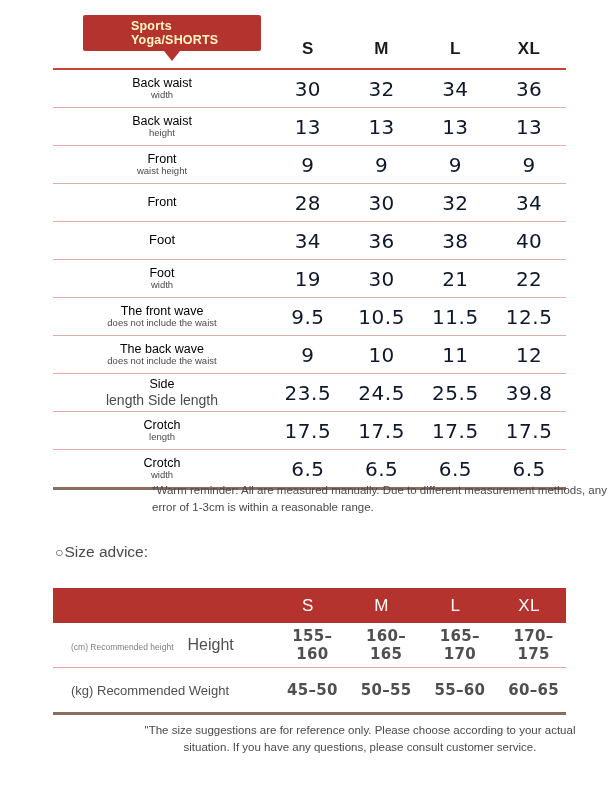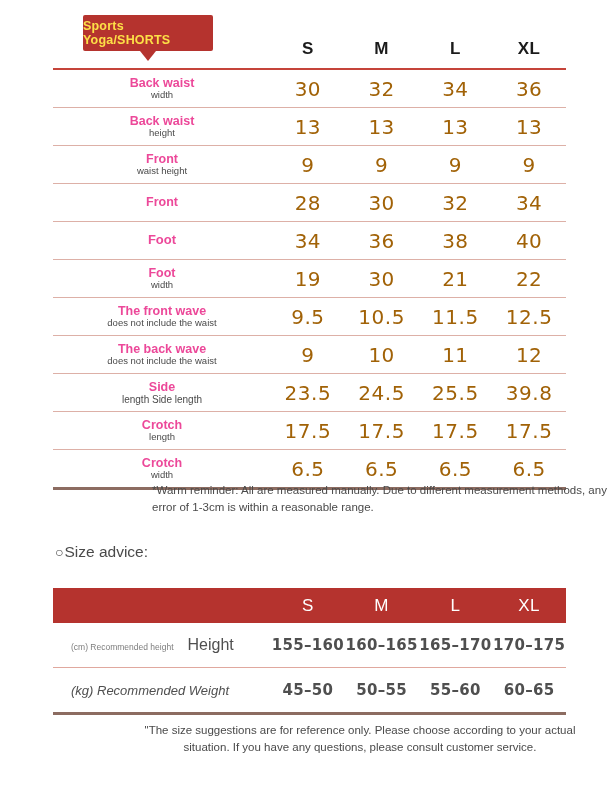--- a/index.html
+++ b/index.html
@@ -5,64 +5,64 @@
   html,body{margin:0;padding:0;}
   body{
     width:616px;height:800px;background:#ffffff;position:relative;
     font-family:"Liberation Sans", sans-serif;color:#333;overflow:hidden;
   }
   
   .badge{
     position:absolute;left:83px;top:15px;width:130px;height:36px;
     background:#b5332e;border-radius:2px;
     display:flex;align-items:center;justify-content:center;
-    color:#fde047;font-weight:bold;font-size:12.5px;letter-spacing:.2px;
+    color:#fef9c3;font-weight:bold;font-size:12.5px;letter-spacing:.2px;padding-left:48px;
   }
   .badge-tail{
     position:absolute;left:50%;top:100%;transform:translateX(-50%);
     width:0;height:0;border:8px solid transparent;border-top:10px solid #b5332e;border-bottom:0;
   }
   
   .size-table{position:absolute;left:53px;top:30px;width:513px;}
   .grid{display:grid;grid-template-columns:218px repeat(4,1fr);}
   .st-header{height:38px;align-items:center;}
   .st-header .h{
     text-align:center;font-weight:bold;font-size:17px;color:#1b1b1b;letter-spacing:.5px;
   }
   .st-body{border-top:2px solid #c5443a;border-bottom:3px solid #8c6c61;}
   .st-row{height:37px;align-items:center;border-bottom:1px solid #ddb0a7;}
   .st-row:last-child{border-bottom:none;}
   .st-label{text-align:center;line-height:1.15;}
-  .st-label .main{font-size:12.5px;color:#ec4899;font-weight:bold;}
+  .st-label .main{font-size:12.5px;color:#000000;}
   .st-label .sub{font-size:9.5px;color:#4a4a4a;}
   .st-cell{
-    text-align:center;font-size:20px;color:#a16207;
+    text-align:center;font-size:20px;color:#0f172a;
     font-family:"DejaVu Sans", sans-serif;letter-spacing:.5px;
   }
   
   .warm-note{
     position:absolute;left:108px;top:482px;width:462px;
     font-size:11.5px;line-height:1.45;color:#4a4a4a;margin-left:44px;
   }
   
   .advice-heading{
     position:absolute;left:55px;top:543px;
     font-size:15.5px;color:#4a4a4a;display:flex;align-items:center;gap:1px;
   }
   .circle-glyph{font-size:14px;color:#4a4a4a;}
   .advice-table{position:absolute;left:53px;top:588px;width:513px;}
   .adv-header{height:35px;align-items:center;background:#b5332e;}
   .adv-header .h{text-align:center;color:#ffffff;font-size:17px;letter-spacing:.5px;}
   .adv-body{border-bottom:3px solid #8c6c61;}
-  .adv-row{height:44px;align-items:center;}
+  .adv-row{height:44px;align-items:center;gap:9px;}
   .adv-row.first{border-bottom:1px solid #e0a89e;}
   .adv-label{display:flex;align-items:baseline;padding-left:18px;}
   .adv-unit{font-size:8.5px;color:#7d7d7d;margin-right:14px;white-space:nowrap;}
   .adv-name{font-size:16px;color:#4f4f4f;}
-  .adv-name.small{font-size:13px;font-style:italic;}
+  .adv-name.small{font-size:13px;}
   .adv-cell{
     text-align:center;font-size:15px;color:#4f4f4f;
     font-family:"DejaVu Sans", sans-serif;letter-spacing:.3px;font-weight:bold;
   }
   
   .footer-note{
     position:absolute;left:140px;top:722px;width:440px;text-align:center;
     font-size:11.5px;line-height:1.5;color:#4a4a4a;
   }
 </style>
@@ -166,21 +166,21 @@
       </div>
       <div class="st-cell">9</div>
       <div class="st-cell">10</div>
       <div class="st-cell">11</div>
       <div class="st-cell">12</div>
     </div>
 
     <div class="grid st-row">
       <div class="st-label">
         <div class="main">Side</div>
-        <div class="sub" style="font-size:10px">length Side length</div>
+        <div class="sub" style="font-size:14px">length Side length</div>
       </div>
       <div class="st-cell">23.5</div>
       <div class="st-cell">24.5</div>
       <div class="st-cell">25.5</div>
       <div class="st-cell">39.8</div>
     </div>
 
     <div class="grid st-row">
       <div class="st-label">
         <div class="main">Crotch</div>

